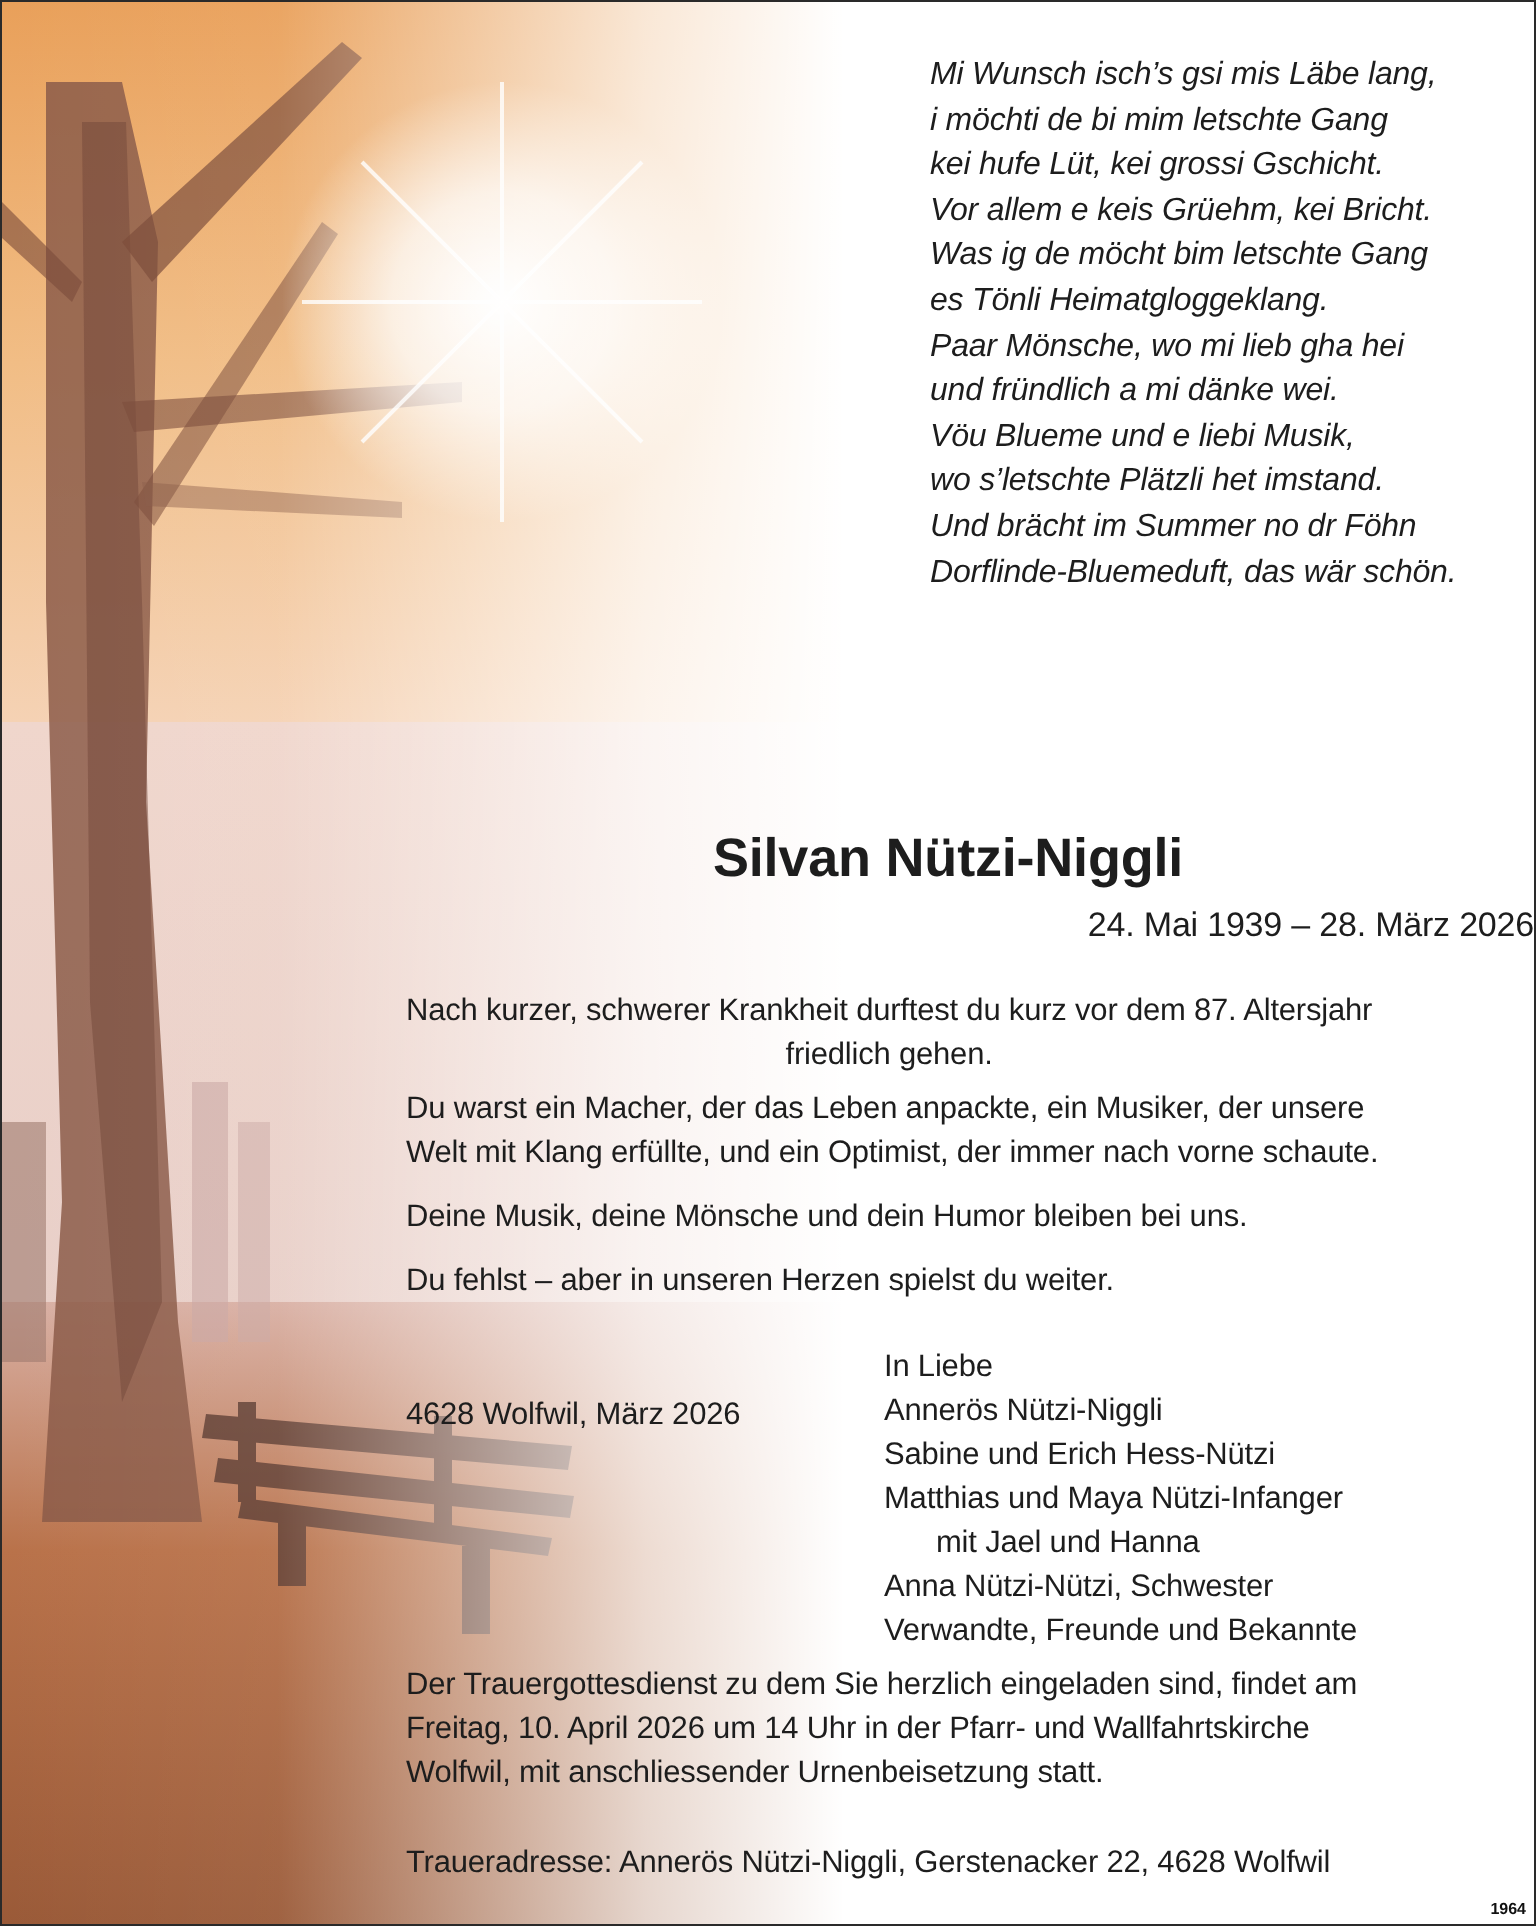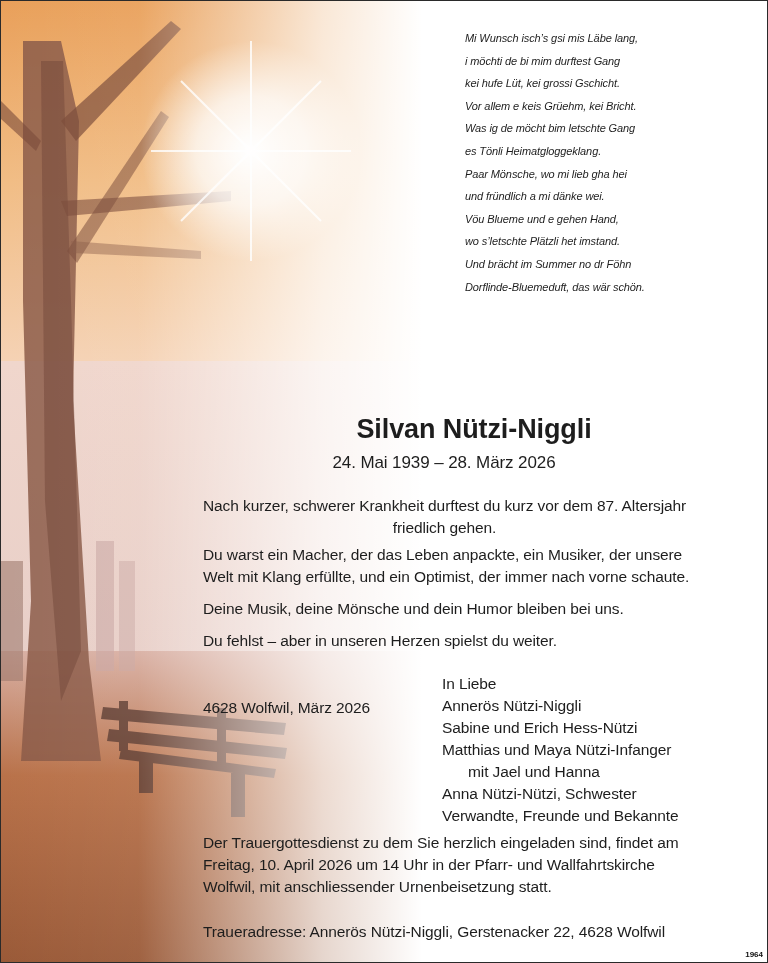--- a/index.html
+++ b/index.html
@@ -4,25 +4,25 @@
 <style>
   html, body { margin: 0; padding: 0; }
   body { width: 768px; height: 963px; background: #2a2a2a; }
   .page {
     position: relative; width: 766px; height: 961px; margin: 1px;
     background: #ffffff; overflow: hidden;
     font-family: "Liberation Sans", "DejaVu Sans", sans-serif; color: #1d1d1d;
   }
   .photo { position: absolute; left: 0; top: 0; width: 766px; height: 961px; }
   .txt { position: absolute; font-size: 15.5px; line-height: 22px; white-space: nowrap; letter-spacing: -0.1px; }
-  .poem { left: 464px; top: 26px; font-style: italic; font-size: 11px; line-height: 22.6px; }
+  .poem { left: 464px; top: 26px; font-style: italic; font-size: 16px; line-height: 22.6px; }
   .poem div { height: 22.6px; }
   .intro { left: 202px; top: 328px; }
   .name { left: 0; width: 766px; top: 411px; text-align: center; font-weight: bold; font-size: 27px; line-height: 34px; padding-left: 180px; box-sizing: border-box; }
-  .dates { left: 0; width: 766px; top: 451px; text-align: center; font-size: 17px; line-height: 22px; padding-left: 120px; box-sizing: border-box; }
+  .dates { left: 0; width: 766px; top: 451px; text-align: right; font-size: 17px; line-height: 22px; padding-left: 120px; box-sizing: border-box; }
   .para { left: 202px; }
   .p1 { top: 494px; text-align: center; }
   .p2 { top: 543px; }
   .p3 { top: 597px; }
   .p4 { top: 629px; }
   .place { left: 202px; top: 672px; margin-top: 24px; }
   .signers { left: 441px; top: 672px; }
   .signers div { height: 22px; }
   .signers .indent { padding-left: 26px; }
   .service { left: 202px; top: 831px; }
@@ -101,28 +101,28 @@
       <line x1="180" y1="80" x2="320" y2="220"></line>
       <line x1="320" y1="80" x2="180" y2="220"></line>
     </g>
 
     <rect x="0" y="0" width="766" height="961" fill="url(#fadeX)"></rect>
     <rect x="420" y="0" width="346" height="961" fill="#ffffff"></rect>
   </svg>
 
   <div class="txt poem">
     <div>Mi Wunsch isch’s gsi mis Läbe lang,</div>
-    <div>i möchti de bi mim durftest Gang</div>
+    <div>i möchti de bi mim letschte Gang</div>
     <div>kei hufe Lüt, kei grossi Gschicht.</div>
     <div>Vor allem e keis Grüehm, kei Bricht.</div>
     <div>Was ig de möcht bim letschte Gang</div>
     <div>es Tönli Heimatgloggeklang.</div>
     <div>Paar Mönsche, wo mi lieb gha hei</div>
     <div>und fründlich a mi dänke wei.</div>
-    <div>Vöu Blueme und e gehen Hand,</div>
+    <div>Vöu Blueme und e liebi Musik,</div>
     <div>wo s’letschte Plätzli het imstand.</div>
     <div>Und brächt im Summer no dr Föhn</div>
     <div>Dorflinde-Bluemeduft, das wär schön.</div>
   </div>
 
 
   <div class="txt name">Silvan Nützi-Niggli</div>
   <div class="txt dates">24. Mai 1939 – 28. März 2026</div>
 
   <div class="txt para p1">

